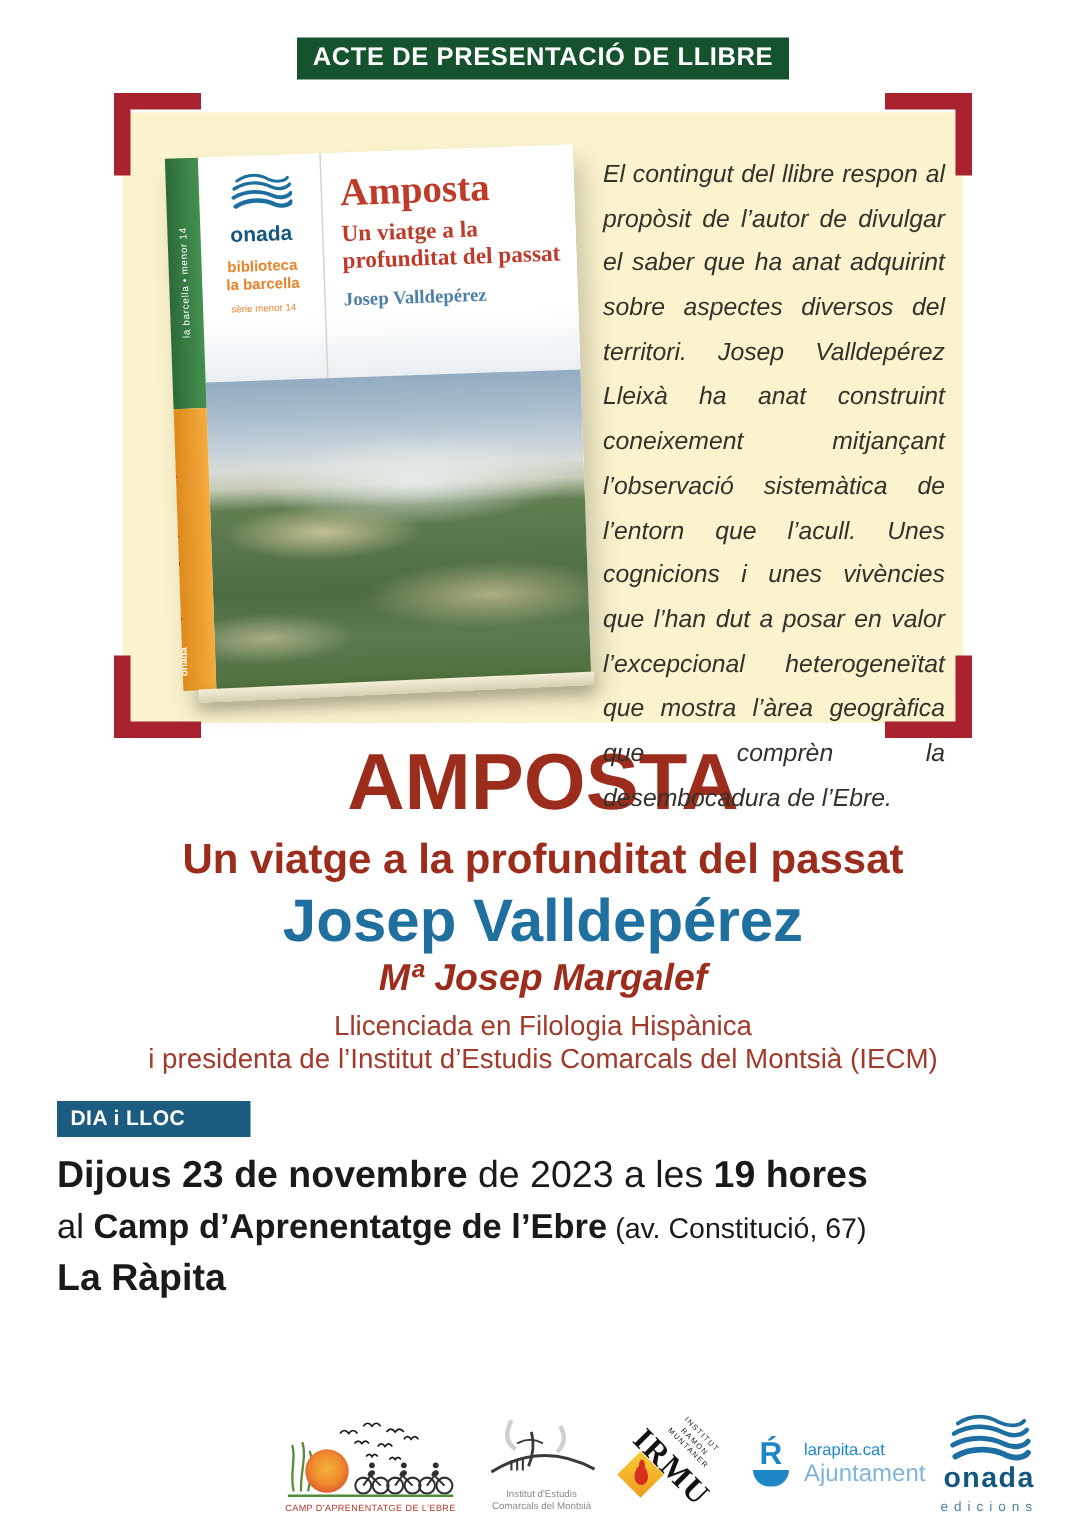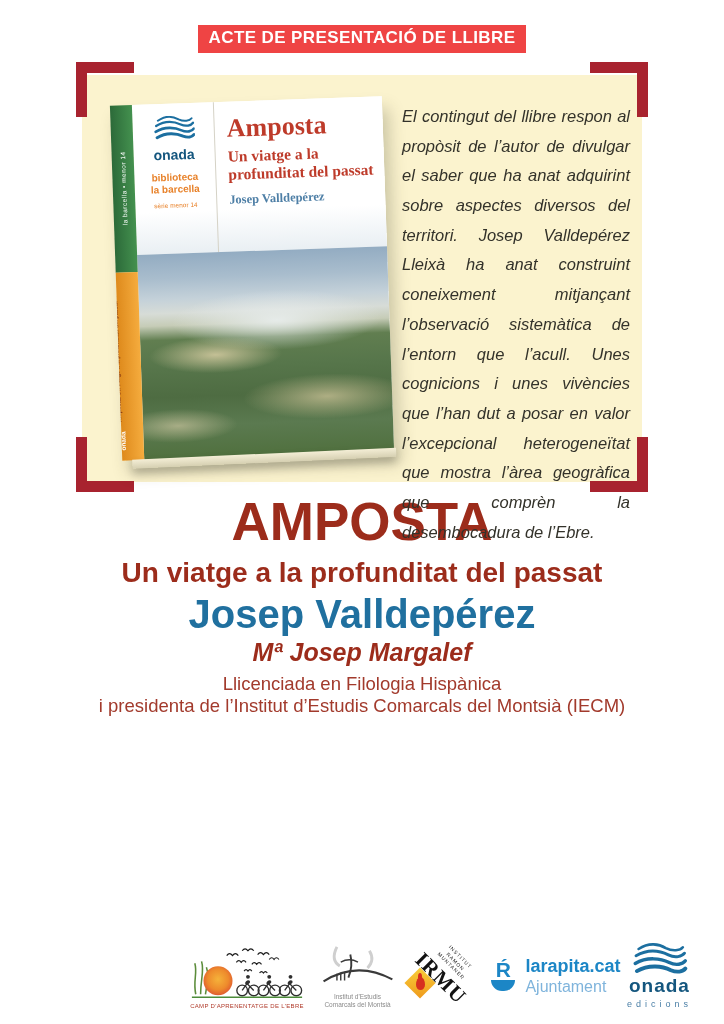--- a/index.html
+++ b/index.html
@@ -6,21 +6,21 @@
     --cream:#FBF3CE; --maroon:#A8232F; --brick:#9C2C1B; --blue:#20709F;
     --teal:#1C5C80; --presenter:#AD5348; --rolered:#A23A2C; --coverred:#BE3B2A;
     --coverblue:#4E7FA6; --orange:#E8832C; --logoblue:#1C86C6;
     --onadablue:#1C6FA0; --onadadark:#14567E; --ink:#1A1A1A; --desc:#33322A;
   }
   *{margin:0;padding:0;box-sizing:border-box;}
   body{background:#888;font-family:"Liberation Sans",sans-serif;}
   .page{position:relative;width:724px;height:1024px;background:#FFFFFF;margin:0 auto;overflow:hidden;}
 
   
-  .top-banner{display:table;margin:25px auto 0;background:#ef4444;color:#fff;
+  .top-banner{display:table;margin:25px auto 0;background:#14532d;color:#fff;
     font-size:17px;font-weight:bold;letter-spacing:.4px;padding:3px 11px 5px;}
 
   
   .panel{position:relative;width:560px;height:407px;margin:22px auto 0;background:var(--cream);}
   .corner{position:absolute;width:58px;height:55px;}
   .corner.tl{top:-13px;left:-6px;border-top:11px solid var(--maroon);border-left:11px solid var(--maroon);}
   .corner.tr{top:-13px;right:-6px;border-top:11px solid var(--maroon);border-right:11px solid var(--maroon);}
   .corner.bl{bottom:-10px;left:-6px;border-bottom:11px solid var(--maroon);border-left:11px solid var(--maroon);}
   .corner.br{bottom:-10px;right:-6px;border-bottom:11px solid var(--maroon);border-right:11px solid var(--maroon);}
 
@@ -93,21 +93,21 @@
   .irmu-diamond{position:absolute;left:2px;top:34px;width:22px;height:22px;transform:rotate(45deg);
     background:linear-gradient(135deg,#F8CE3A,#EF9A1C);}
   .irmu-flame{position:absolute;left:9px;top:39px;width:9px;height:13px;background:#D7301F;
     border-radius:50% 50% 50% 50%/60% 60% 40% 40%;transform:rotate(0deg);}
   .irmu-flame:before{content:"";position:absolute;left:2.5px;top:-4px;width:4px;height:6px;
     background:#D7301F;border-radius:50% 50% 50% 50%/70% 70% 30% 30%;}
   .larapita{flex-direction:row;gap:8px;align-items:center;}
   .lr-icon{display:flex;flex-direction:column;align-items:center;width:28px;}
   .lr-r{color:var(--logoblue);font-weight:bold;font-size:21px;line-height:.9;}
   .lr-bowl{width:24px;height:11px;background:var(--logoblue);border-radius:0 0 24px 24px;margin-top:1px;}
-  .lr-text1{color:var(--logoblue);font-weight:bold;font-size:18px;}
+  .lr-text1{color:var(--logoblue);font-weight:normal;font-size:11px;}
   .lr-text2{color:#7FB4DC;font-size:16px;margin-top:1px;}
   .onada-name{color:var(--onadadark);font-weight:bold;font-size:19px;letter-spacing:1px;margin-top:-2px;}
   .onada-sub{color:#4A7FA6;font-size:9px;letter-spacing:4px;margin-top:2px;}
 </style>
 </head>
 <body>
 
 <div class="page">
 
   <div class="top-banner">ACTE DE PRESENTACIÓ DE LLIBRE</div>
@@ -161,20 +161,26 @@
     <p class="desc">El contingut del llibre respon al propòsit de l’autor de divulgar el saber que ha anat adquirint sobre aspectes diversos del territori. Josep Valldepérez Lleixà ha anat construint coneixement mitjançant l’observació sistemàtica de l’entorn que l’acull. Unes cognicions i unes vivències que l’han dut a posar en valor l’excepcional heterogeneïtat que mostra l’àrea geogràfica que comprèn la desembocadura de l’Ebre.</p>
   </div>
 
   <h1 class="title">AMPOSTA</h1>
   <h2 class="subtitle">Un viatge a la profunditat del passat</h2>
   <div class="author">Josep Valldepérez</div>
   <div class="pres-name">Mª Josep Margalef</div>
   <div class="pres-role first">Llicenciada en Filologia Hispànica</div>
   <div class="pres-role">i presidenta de l’Institut d’Estudis Comarcals del Montsià (IECM)</div>
 
+  <div class="event">
+    <div class="dia-banner">DIA i LLOC</div>
+    <div class="ev-line1"><b>Dijous 23 de novembre</b><span> de 2023 a les </span><b>19 hores</b></div>
+    <div class="ev-line2"><span>al </span><b>Camp d’Aprenentatge de l’Ebre</b><span class="paren"> (av. Constitució, 67)</span></div>
+    <div class="ev-city">La Ràpita</div>
+  </div>
 
   <div class="logos">
 
     <div class="logo">
       <svg width="122" height="58" viewBox="0 0 122 60">
         <defs>
           <radialGradient id="sun" cx="50%" cy="45%" r="60%">
             <stop offset="0%" stop-color="#F5B23A"></stop>
               <stop offset="60%" stop-color="#EE8A2C"></stop>
             <stop offset="100%" stop-color="#DC5030"></stop>

